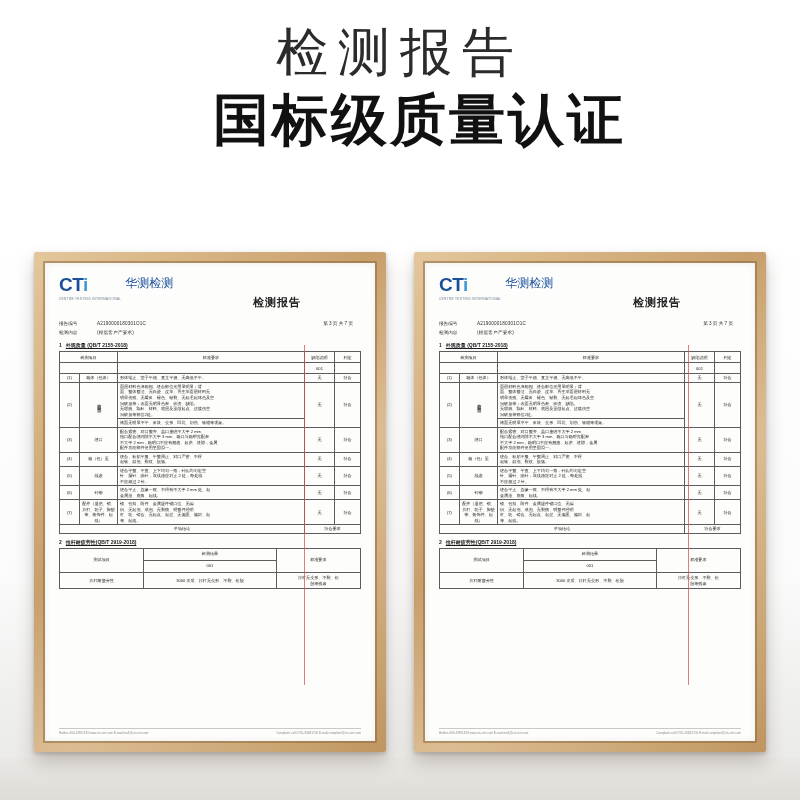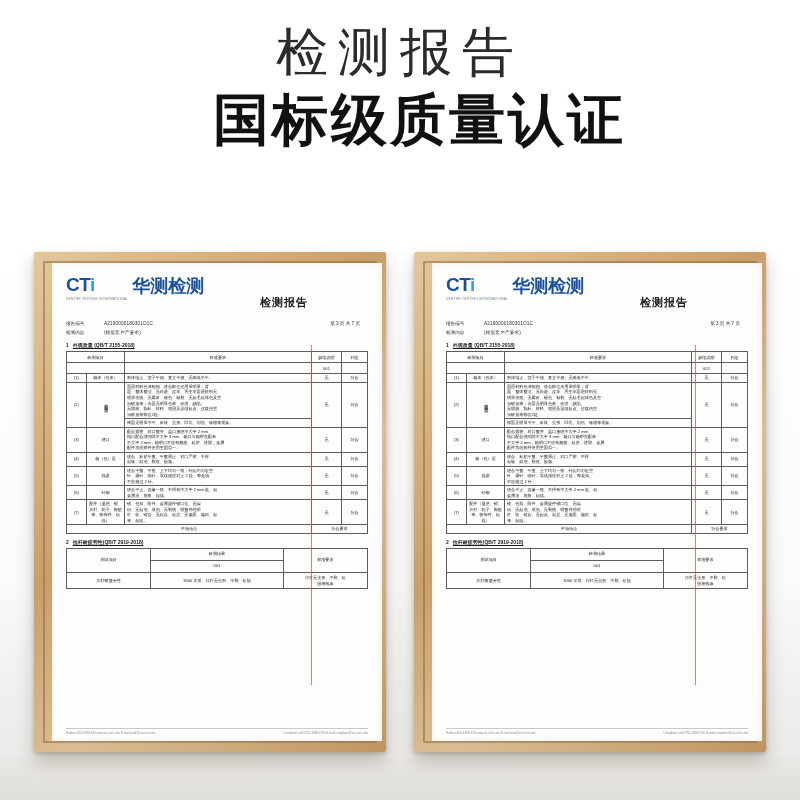--- a/index.html
+++ b/index.html
@@ -82,21 +82,20 @@
     border: 2px solid rgba(140,105,62,.55);
     border-radius: 1px;
     pointer-events: none;
   }
   .paper {
     width: 100%; height: 100%;
     background: #fdfdfb;
     position: relative;
     overflow: hidden;
     box-shadow: inset 0 0 6px rgba(0,0,0,.07);
-    margin-left: 7px;
   }
   .paper-inner {
     position: absolute;
     left: 14px; right: 14px; top: 12px; bottom: 10px;
   }
 
   
   .redline {
     position: absolute;
     top: 70px; bottom: 46px;
@@ -117,22 +116,22 @@
   .cti-mark {
     font-family: "Liberation Sans", sans-serif;
     font-weight: bold;
     font-size: 19px;
     color: #1a4f9c;
     letter-spacing: -.5px;
     line-height: 1;
   }
   .cti-mark .i { color: #3f9ad6; }
   .cti-cn {
-    font-size: 18px;
-    font-weight: bold;
+    font-size: 12px;
+    font-weight: normal;
     color: #1a4f9c;
     line-height: 1;
     margin-top: 2px;
   }
   .cti-en {
     font-size: 3.2px;
     color: #6b7c92;
     letter-spacing: .3px;
     margin-top: 3px;
     white-space: nowrap;

